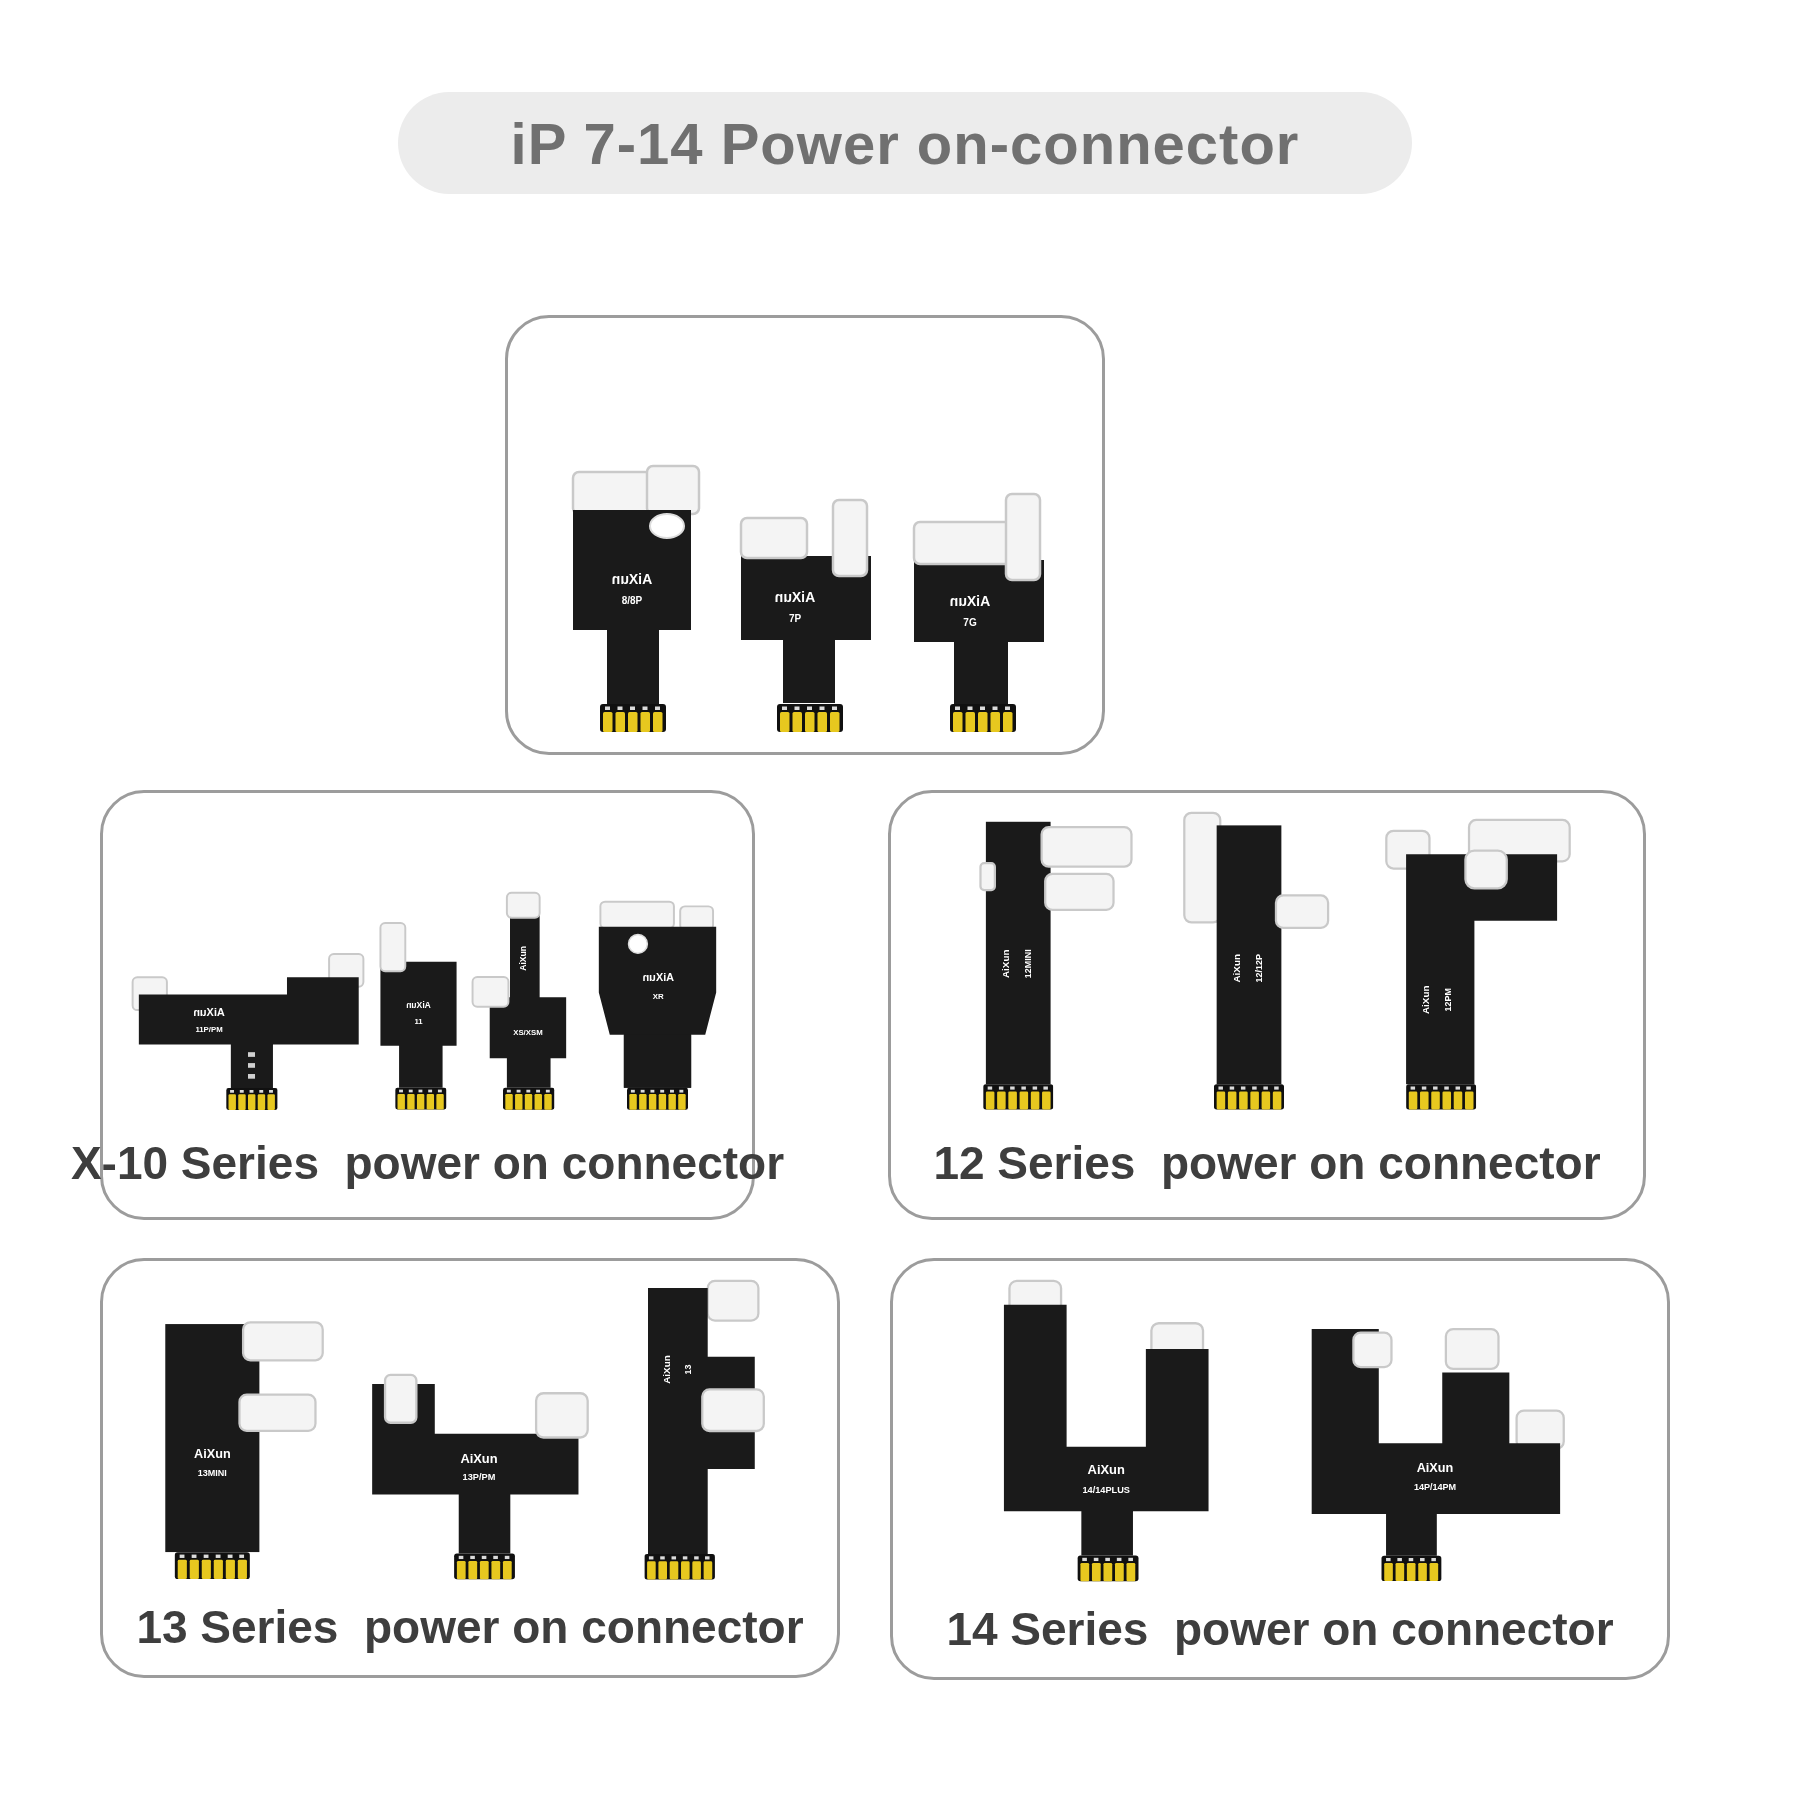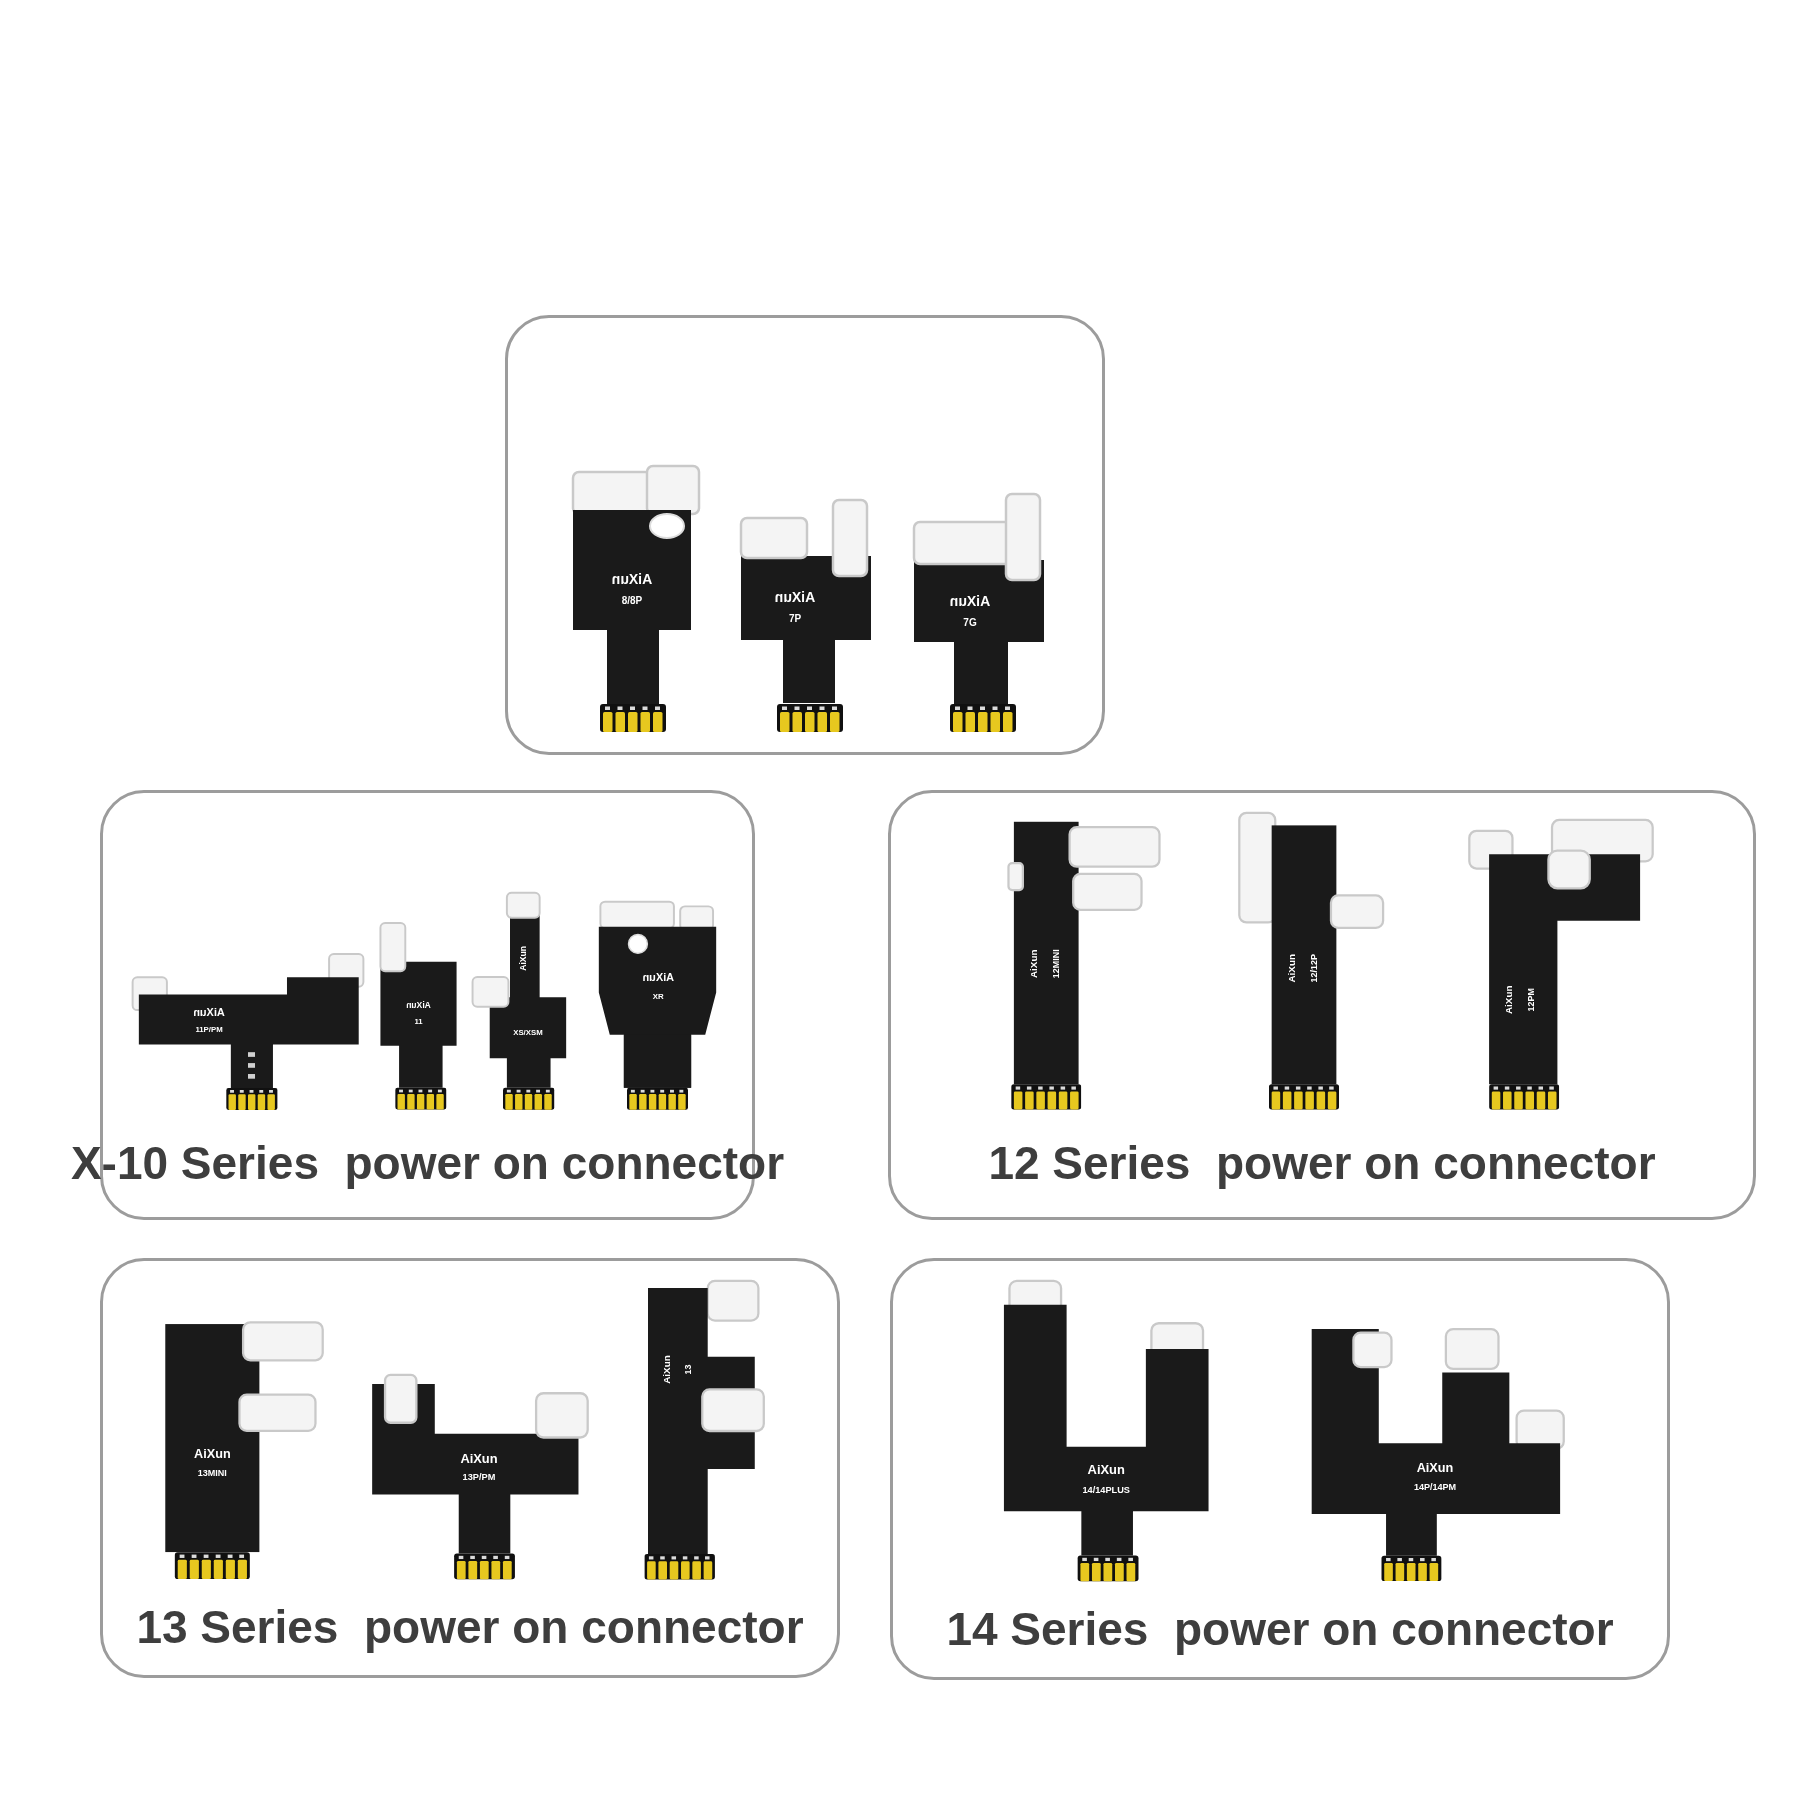--- a/index.html
+++ b/index.html
@@ -9,21 +9,21 @@
   .title-pill{position:absolute;left:398px;top:92px;width:1014px;height:102px;
     background:var(--pill-bg,#ececec);border-radius:54px;display:flex;align-items:center;
     justify-content:center;font-size:58px;font-weight:bold;color:var(--pill-text,#707070);
     letter-spacing:1px;}
 
   .panel{position:absolute;background:#fff;border:3px solid var(--panel-border,#9c9c9c);
     border-radius:44px;display:flex;flex-direction:column;box-sizing:border-box;
     padding:18px 20px 10px 20px;}
   .panel-a{left:505px;top:315px;width:600px;height:440px;}
   .panel-b{left:100px;top:790px;width:655px;height:430px;}
-  .panel-c{left:888px;top:790px;width:868px;height:430px;}
+  .panel-c{left:888px;top:790px;width:758px;height:430px;}
   .panel-d{left:100px;top:1258px;width:740px;height:420px;}
   .panel-e{left:890px;top:1258px;width:780px;height:422px;}
 
   .connector-row{flex:1;display:flex;justify-content:space-evenly;align-items:flex-end;
     padding:0 6px 6px 6px;}
   .caption{height:88px;display:flex;align-items:center;justify-content:center;
     font-size:46px;font-weight:600;color:var(--caption-text,#3e3e3e);white-space:pre;}
   .panel-a .caption{font-size:42px;}
 
   
@@ -69,20 +69,21 @@
         <rect class="pin" x="28" y="10" width="9.5" height="20" rx="1.5"></rect>
         <rect class="pin" x="40.5" y="10" width="9.5" height="20" rx="1.5"></rect>
         <rect class="pin" x="53" y="10" width="9.5" height="20" rx="1.5"></rect>
         <rect class="pin" x="65.5" y="10" width="9.5" height="20" rx="1.5"></rect>
     </symbol>
   </defs>
 </svg>
 
 <div class="stage">
 
+  <div class="title-pill">iP 7-14 Power on-connector</div>
 
   <section class="panel panel-a">
     <div class="connector-row">
 
       <svg width="160" height="272" viewBox="0 0 160 272" xmlns="http://www.w3.org/2000/svg">
         <rect class="tab" x="18" y="8" width="118" height="42" rx="6"></rect>
         <rect class="tab" x="92" y="2" width="52" height="48" rx="6"></rect>
         <path class="body" d="M18 46 H136 V166 H104 V240 H52 V166 H18 Z"></path>
         <ellipse class="hole" cx="112" cy="62" rx="17" ry="12"></ellipse>
         <text class="brand" text-anchor="middle" transform="translate(77 120) scale(-1 1)">AiXun</text>

